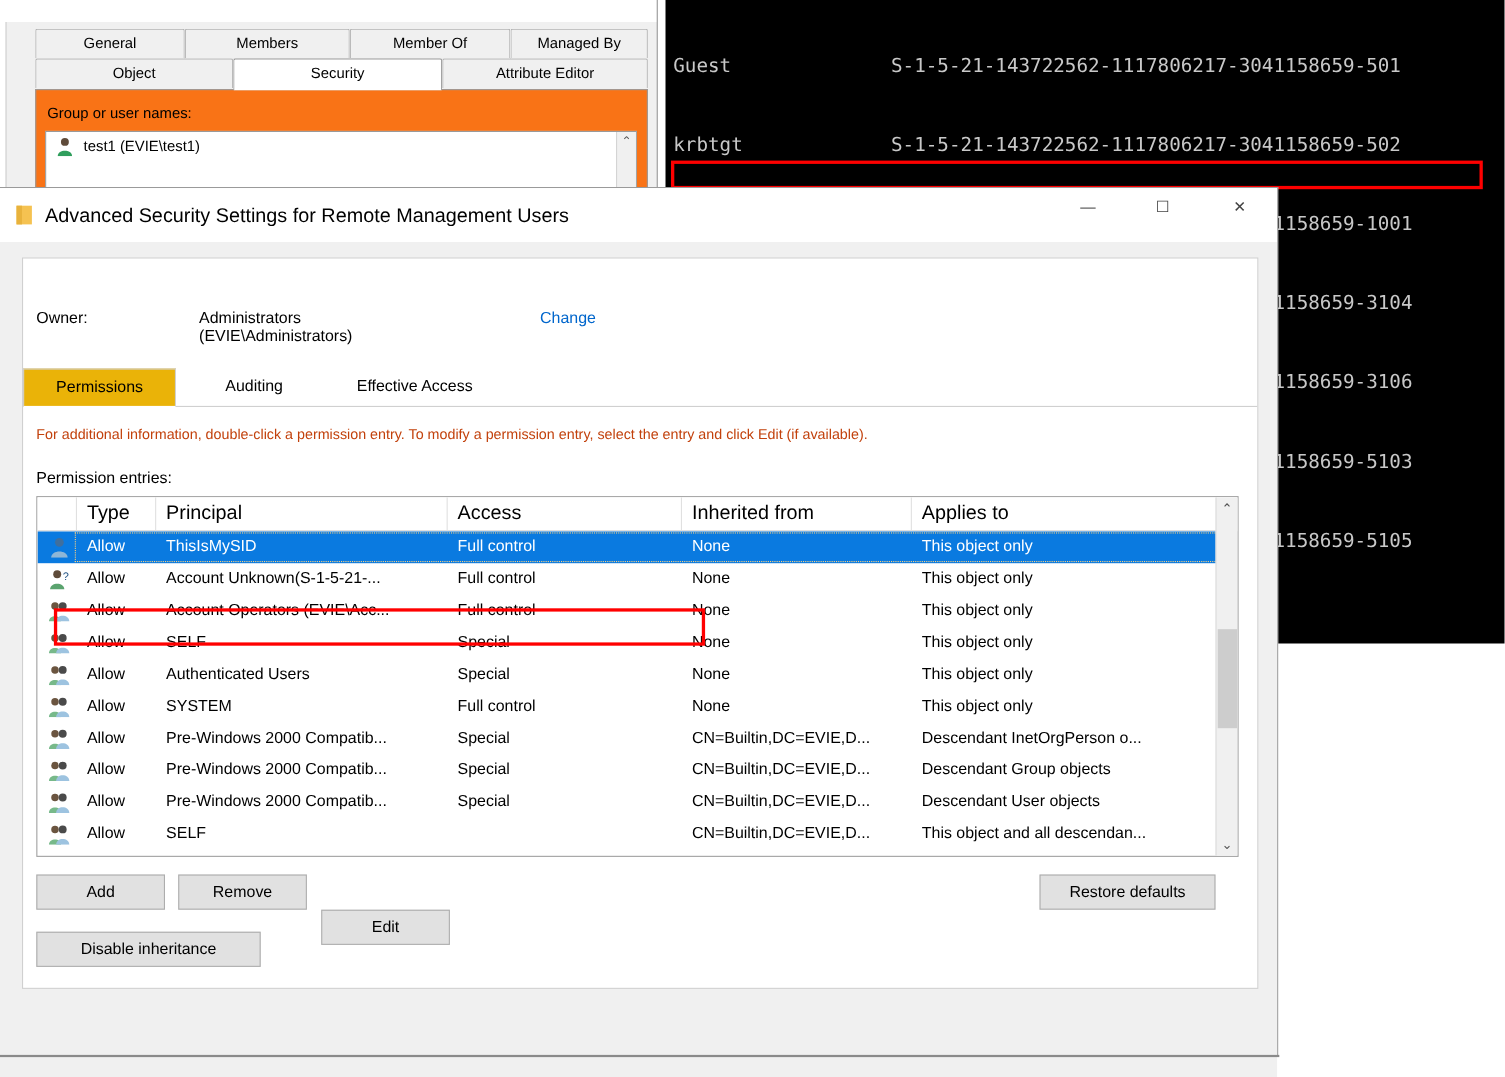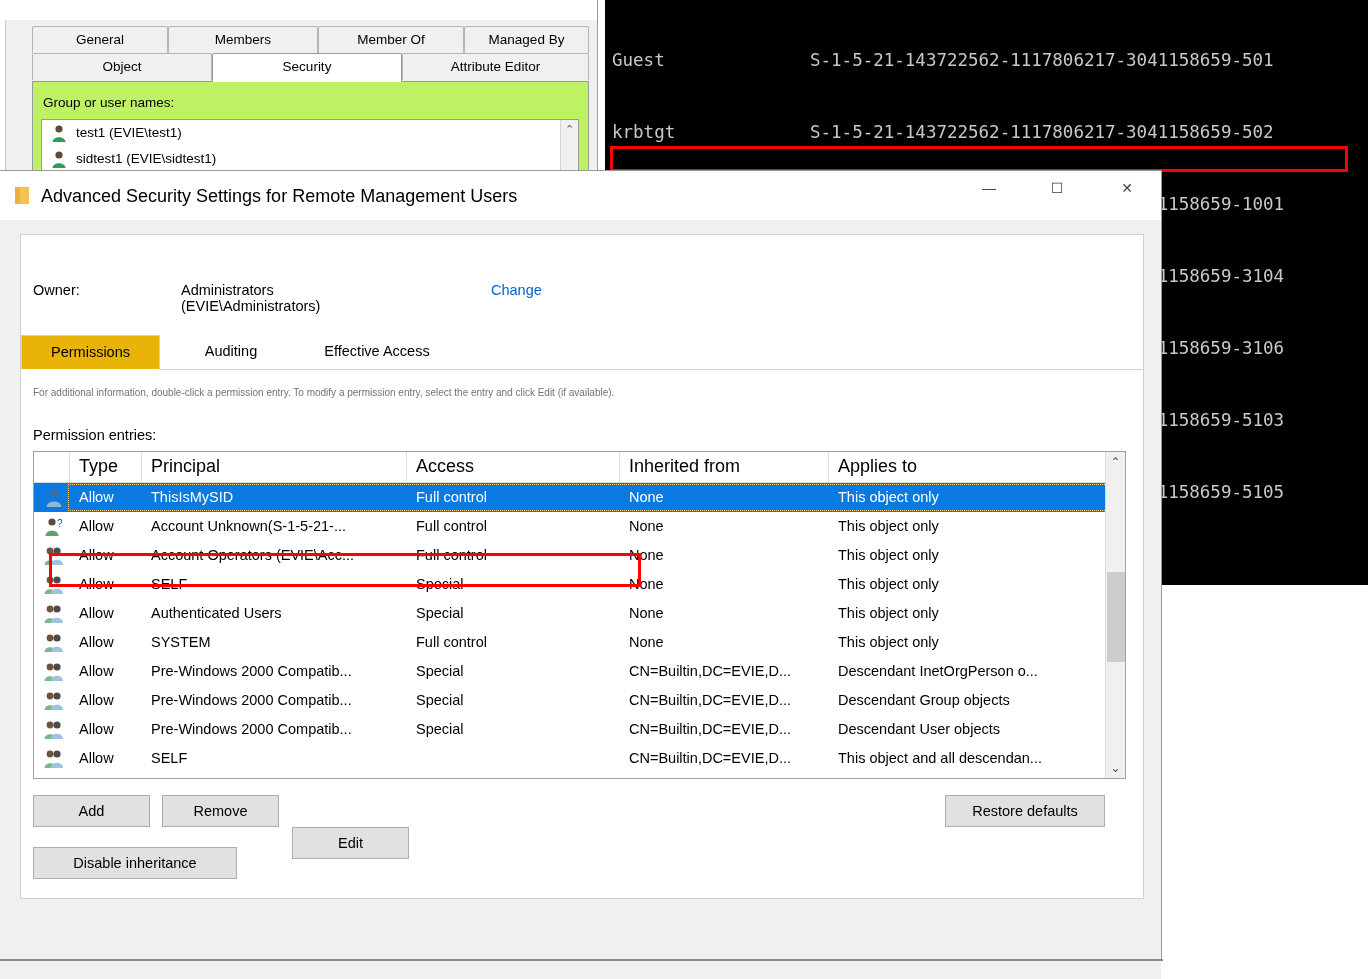--- a/index.html
+++ b/index.html
@@ -79,21 +79,21 @@
   #tab-object    { left: 0px;   width: 180px; }
   #tab-security  { left: 180px; width: 190px; }
   #tab-attreditor{ left: 370px; width: 187px; }
 
   #props-page {
     position: absolute;
     left: 32px;
     top: 81px;
     width: 557px;
     height: 99px;
-    background: #bef264;
+    background: #f97316;
     border: 1px solid #9a9a9a;
     border-bottom: none;
     box-sizing: border-box;
   }
   #group-label {
     position: absolute;
     left: 10px;
     top: 13px;
     font-size: 13.5px;
     color: #000;
@@ -293,22 +293,22 @@
     background: #eab308;
   }
   #advtab-permissions { left: 0px;   width: 139px; }
   #advtab-auditing    { left: 139px; width: 142px; }
   #advtab-effective   { left: 281px; width: 150px; }
 
   #adv-info {
     position: absolute;
     left: 12px;
     top: 152px;
-    font-size: 10px;
-    color: #737373;
+    font-size: 13px;
+    color: #c2410c;
   }
   #adv-permlabel {
     position: absolute;
     left: 12px;
     top: 192px;
     font-size: 14.5px;
     color: #000;
   }
 
   
@@ -489,27 +489,20 @@
 
     <div id="props-page">
       <div id="group-label">Group or user names:</div>
       <div id="group-listbox">
         <div class="group-item">
           <svg class="user-ico" viewBox="0 0 18 18">
             <circle cx="9" cy="5" r="3.6" fill="#5f4b3a"></circle>
             <path d="M2.5 18 C2.5 11.5 15.5 11.5 15.5 18 Z" fill="#2f9e5c"></path>
           </svg>
           <span>test1 (EVIE\test1)</span>
-        </div>
-        <div class="group-item">
-          <svg class="user-ico" viewBox="0 0 18 18">
-            <circle cx="9" cy="5" r="3.6" fill="#5f4b3a"></circle>
-            <path d="M2.5 18 C2.5 11.5 15.5 11.5 15.5 18 Z" fill="#2f9e5c"></path>
-          </svg>
-          <span>sidtest1 (EVIE\sidtest1)</span>
         </div>
         <div id="group-scroll">
           <div class="sb-arrow">⌃</div>
         </div>
       </div>
     </div>
   </div>
 
   <div id="terminal">
     <div id="terminal-leftedge"></div>

